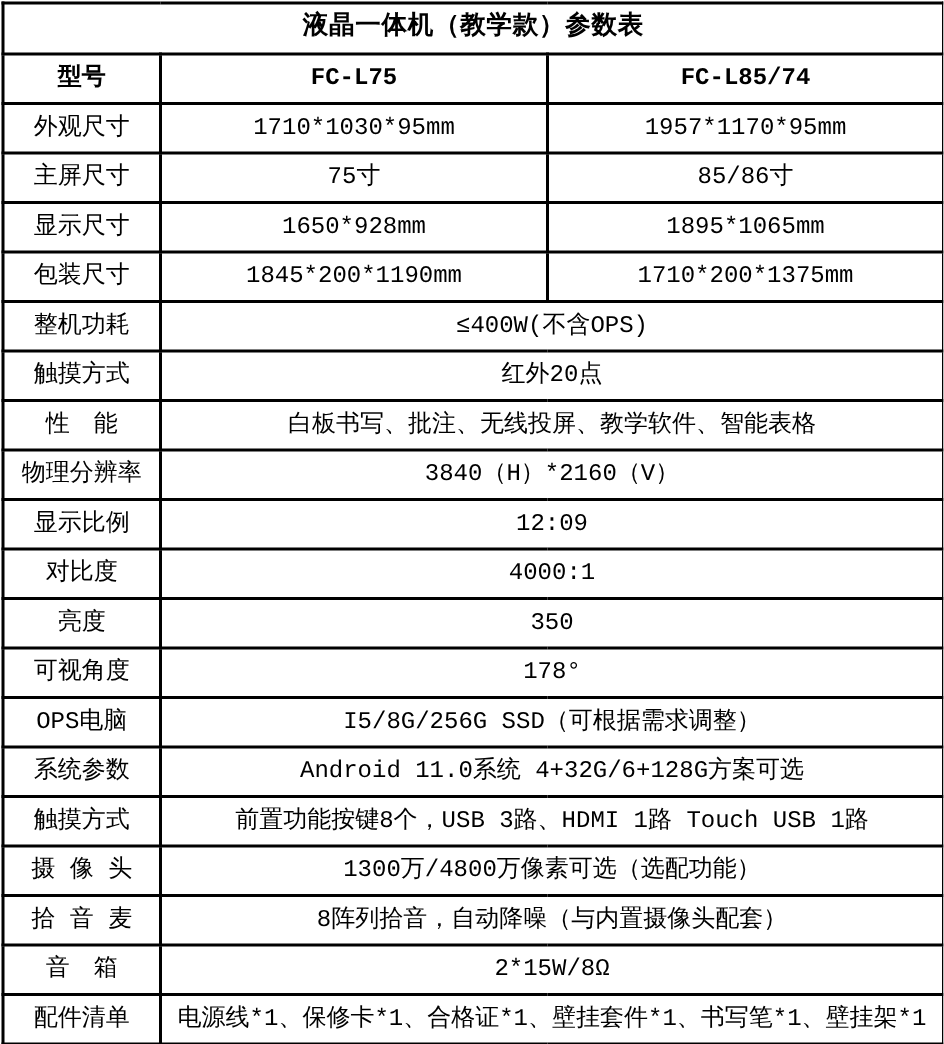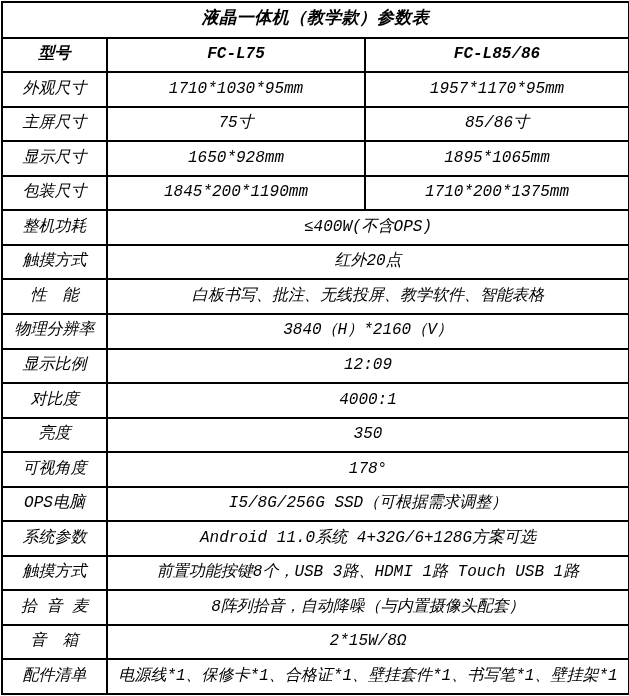--- a/index.html
+++ b/index.html
@@ -26,21 +26,20 @@
   table.spec td {
     border: 2px solid #000000;
     text-align: center;
     vertical-align: middle;
     padding: 0 2px;
     font-size: 16px;
     line-height: 1.1;
     height: 31px;
     overflow: hidden;
     white-space: nowrap;
-    font-style: italic;
   }
   col.c1 { width: 105px; }
   col.c2 { width: 258px; }
   col.c3 { width: 264px; }
   tr.title-row td {
     font-weight: bold;
     font-size: 17px;
     height: 32px;
     letter-spacing: 0.5px;
   }
@@ -60,21 +59,21 @@
     </colgroup>
 
     <tbody>
         <tr class="title-row">
       <td colspan="3">液晶一体机（教学款）参数表</td>
     </tr>
 
     <tr class="header-row">
       <td>型号</td>
       <td>FC-L75</td>
-      <td>FC-L85/86</td>
+      <td>FC-L85/74</td>
     </tr>
 
     <tr>
       <td>外观尺寸</td>
       <td>1710*1030*95mm</td>
       <td>1957*1170*95mm</td>
     </tr>
     <tr>
       <td>主屏尺寸</td>
       <td>75寸</td>
@@ -129,20 +128,24 @@
     </tr>
     <tr>
       <td>系统参数</td>
       <td colspan="2">Android 11.0系统 4+32G/6+128G方案可选</td>
     </tr>
     <tr>
       <td>触摸方式</td>
       <td colspan="2">前置功能按键8个，USB 3路、HDMI 1路 Touch USB 1路</td>
     </tr>
     <tr>
+      <td>摄 像 头</td>
+      <td colspan="2">1300万/4800万像素可选（选配功能）</td>
+    </tr>
+    <tr>
       <td>拾 音 麦</td>
       <td colspan="2">8阵列拾音，自动降噪（与内置摄像头配套）</td>
     </tr>
     <tr>
       <td>音　箱</td>
       <td colspan="2">2*15W/8Ω</td>
     </tr>
     <tr>
       <td>配件清单</td>
       <td colspan="2">电源线*1、保修卡*1、合格证*1、壁挂套件*1、书写笔*1、壁挂架*1</td>

